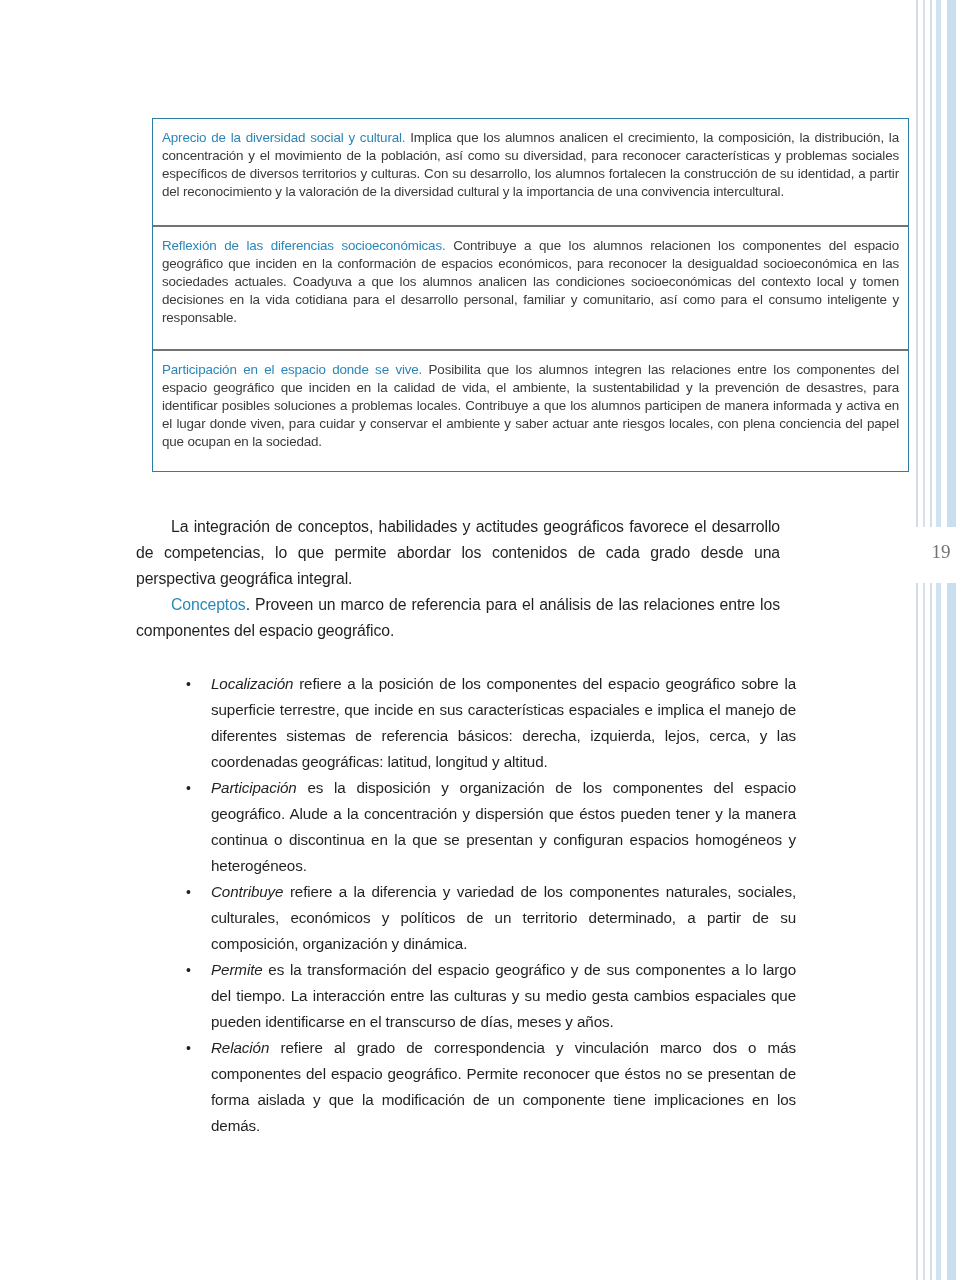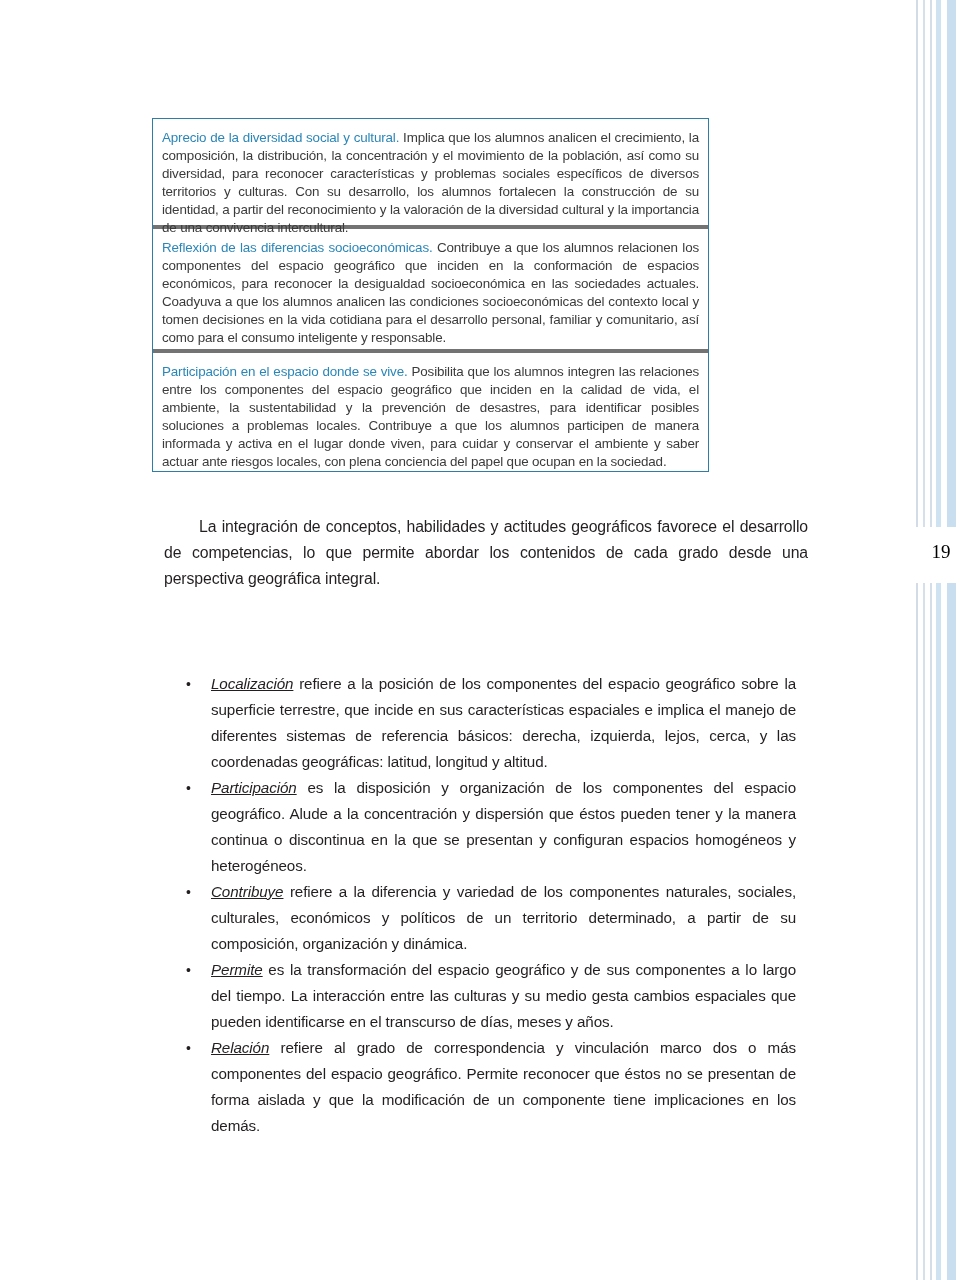--- a/index.html
+++ b/index.html
@@ -42,54 +42,54 @@
       background: #ffffff;
     }
     .page-number {
       position: absolute;
       left: 910px;
       top: 541px;
       width: 62px;
       text-align: center;
       font-family: "Liberation Serif", serif;
       font-size: 19px;
-      color: #000000;
+      color: #737373;
     }
 
     
     .att-box {
       position: absolute;
       left: 152px;
       top: 118px;
-      width: 557px;
+      width: 757px;
       border: 1px solid #2d7ea6;
       box-sizing: border-box;
     }
     .att-item {
       padding: 10px 9px 5px 9px;
       font-size: 13.4px;
       line-height: 18.1px;
       color: #3b3b3b;
       text-align: justify;
       letter-spacing: -0.15px;
     }
     .att-item + .att-item {
-      border-top: 4px solid #737373;
+      border-top: 2px solid #737373;
     }
     .att-item.i1 { height: 106px; box-sizing: border-box; }
     .att-item.i2 { height: 124px; box-sizing: border-box; }
     .att-item.i3 { height: 122px; box-sizing: border-box; }
     .att-title {
       color: #2a86b8;
     }
 
     
     .body-text {
       position: absolute;
-      left: 164px;
+      left: 136px;
       top: 514px;
       width: 644px;
       font-size: 15.8px;
       line-height: 26px;
       color: #231f20;
       text-align: justify;
       letter-spacing: -0.1px;
     }
     .body-text p {
       margin: 0;
@@ -118,21 +118,20 @@
       letter-spacing: -0.1px;
     }
     .concept-list .bullet {
       position: absolute;
       left: 34px;
       top: 0;
       font-size: 14px;
     }
     .concept-term {
       font-style: italic;
-      text-decoration: underline;
     }
   </style>
 </head>
 <body>
 
 <div class="stripes">
   <div class="stripe s1"></div>
   <div class="stripe s2"></div>
   <div class="stripe s3"></div>
   <div class="stripe s4"></div>
@@ -148,20 +147,21 @@
   <div class="att-item i2">
     <span class="att-title">Reflexión de las diferencias socioeconómicas.</span><span> Contribuye a que los alumnos relacionen los componentes del espacio geográfico que inciden en la conformación de espacios económicos, para reconocer la desigualdad socioeconómica en las sociedades actuales. Coadyuva a que los alumnos analicen las condiciones socioeconómicas del contexto local y tomen decisiones en la vida cotidiana para el desarrollo personal, familiar y comunitario, así como para el consumo inteligente y responsable.</span>
   </div>
   <div class="att-item i3">
     <span class="att-title">Participación en el espacio donde se vive.</span><span> Posibilita que los alumnos integren las relaciones entre los componentes del espacio geográfico que inciden en la calidad de vida, el ambiente, la sustentabilidad y la prevención de desastres, para identificar posibles soluciones a problemas locales. Contribuye a que los alumnos participen de manera informada y activa en el lugar donde viven, para cuidar y conservar el ambiente y saber actuar ante riesgos locales, con plena conciencia del papel que ocupan en la sociedad.</span>
   </div>
 </div>
 
 <div class="body-text">
   <p>La integración de conceptos, habilidades y actitudes geográficos favorece el desarrollo de competencias, lo que permite abordar los contenidos de cada grado desde una perspectiva geográfica integral.</p>
+  <p><span class="concept-label">Conceptos</span><span>. Proveen un marco de referencia para el análisis de las relaciones entre los componentes del espacio geográfico.</span></p>
 </div>
 
 <ul class="concept-list">
   <li>
     <span class="bullet">•</span><span class="concept-term">Localización</span><span> refiere a la posición de los componentes del espacio geográfico sobre la superficie terrestre, que incide en sus características espaciales e implica el manejo de diferentes sistemas de referencia básicos: derecha, izquierda, lejos, cerca, y las coordenadas geográficas: latitud, longitud y altitud.</span>
   </li>
   <li>
     <span class="bullet">•</span><span class="concept-term">Participación</span><span> es la disposición y organización de los componentes del espacio geográfico. Alude a la concentración y dispersión que éstos pueden tener y la manera continua o discontinua en la que se presentan y configuran espacios homogéneos y heterogéneos.</span>
   </li>
   <li>

